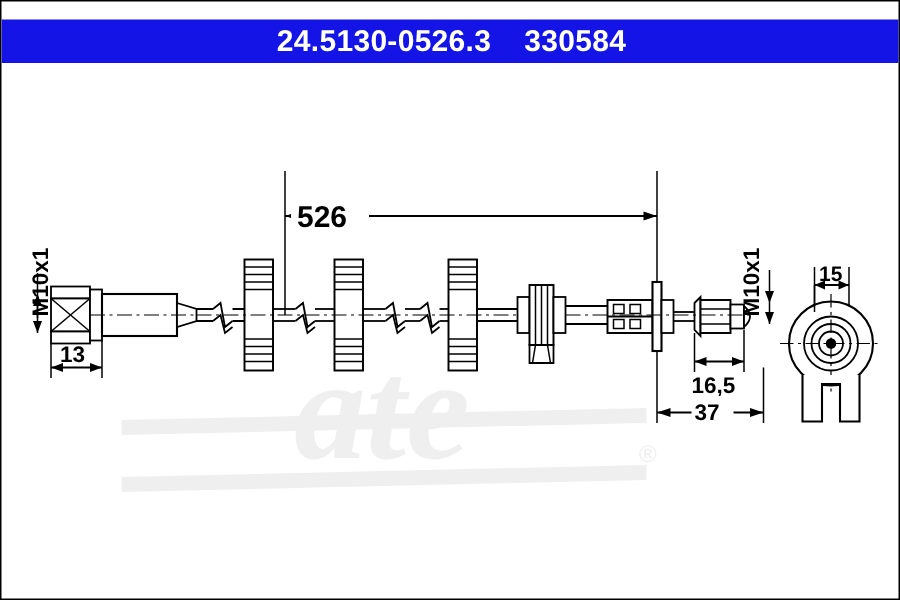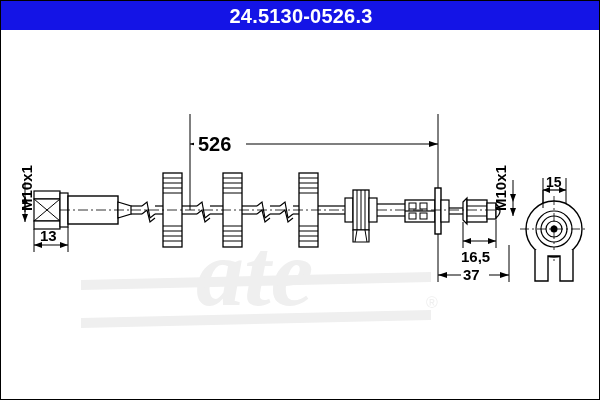--- a/index.html
+++ b/index.html
@@ -16,21 +16,21 @@
     width: 600px;
     height: 400px;
     background: #ffffff;
     overflow: hidden;
     box-sizing: border-box;
     border: 1px solid #000000;
   }
   #header-bar {
     position: absolute;
     left: 0;
-    top: 0;
+    top: 12px;
     width: 600px;
     height: 29px;
     background: #1414e6;
     display: flex;
     align-items: center;
     justify-content: center;
     gap: 22px;
   }
   .header-text {
     color: #ffffff;
@@ -67,20 +67,21 @@
     fill: #000000;
   }
 </style>
 </head>
 <body>
 
 <div id="page">
 
   <div id="header-bar">
     <span class="header-text">24.5130-0526.3</span>
+    <span class="header-text">330584</span>
   </div>
 
   <div id="drawing-area">
     <svg id="drawing-svg" width="600" height="370" viewBox="0 0 600 370" xmlns="http://www.w3.org/2000/svg">
 
       <g>
         <text class="wm-text" x="195" y="275">ate</text>
 
         <path d="M 80 250 L 430 242 L 430 252 L 80 260 Z" fill="#efefef"></path>
         <path d="M 80 288 L 430 280 L 430 290 L 80 298 Z" fill="#efefef"></path>

